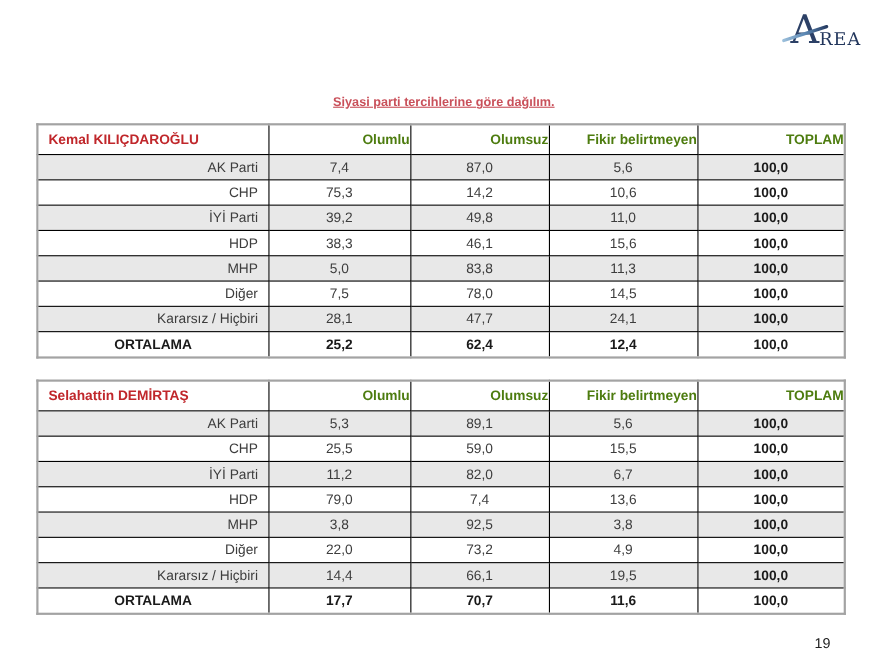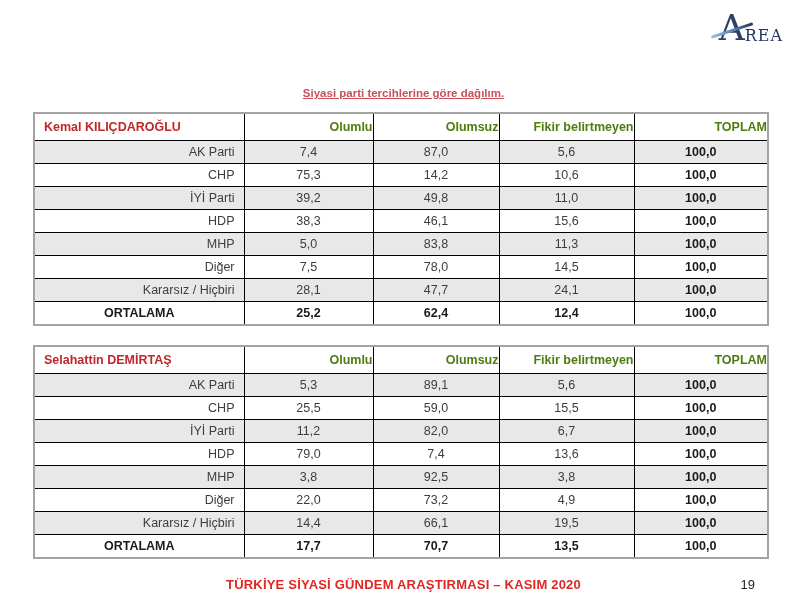--- a/index.html
+++ b/index.html
@@ -224,22 +224,21 @@
       <td class="label">Kararsız / Hiçbiri</td>
       <td class="val">14,4</td>
       <td class="val">66,1</td>
       <td class="val">19,5</td>
       <td class="val total">100,0</td>
     </tr>
     <tr class="avg">
       <td class="label">ORTALAMA</td>
       <td class="val">17,7</td>
       <td class="val">70,7</td>
-      <td class="val">13,5</td>
+      <td class="val">11,6</td>
       <td class="val total">100,0</td>
     </tr>
   </tbody>
     </table>
 
-  <div class="footer-text">TÜRKİYE SİYASİ GÜNDEM ARAŞTIRMASI – KASIM 2020</div>
   <div class="page-number">19</div>
 
 </div>
 
 </body></html>

